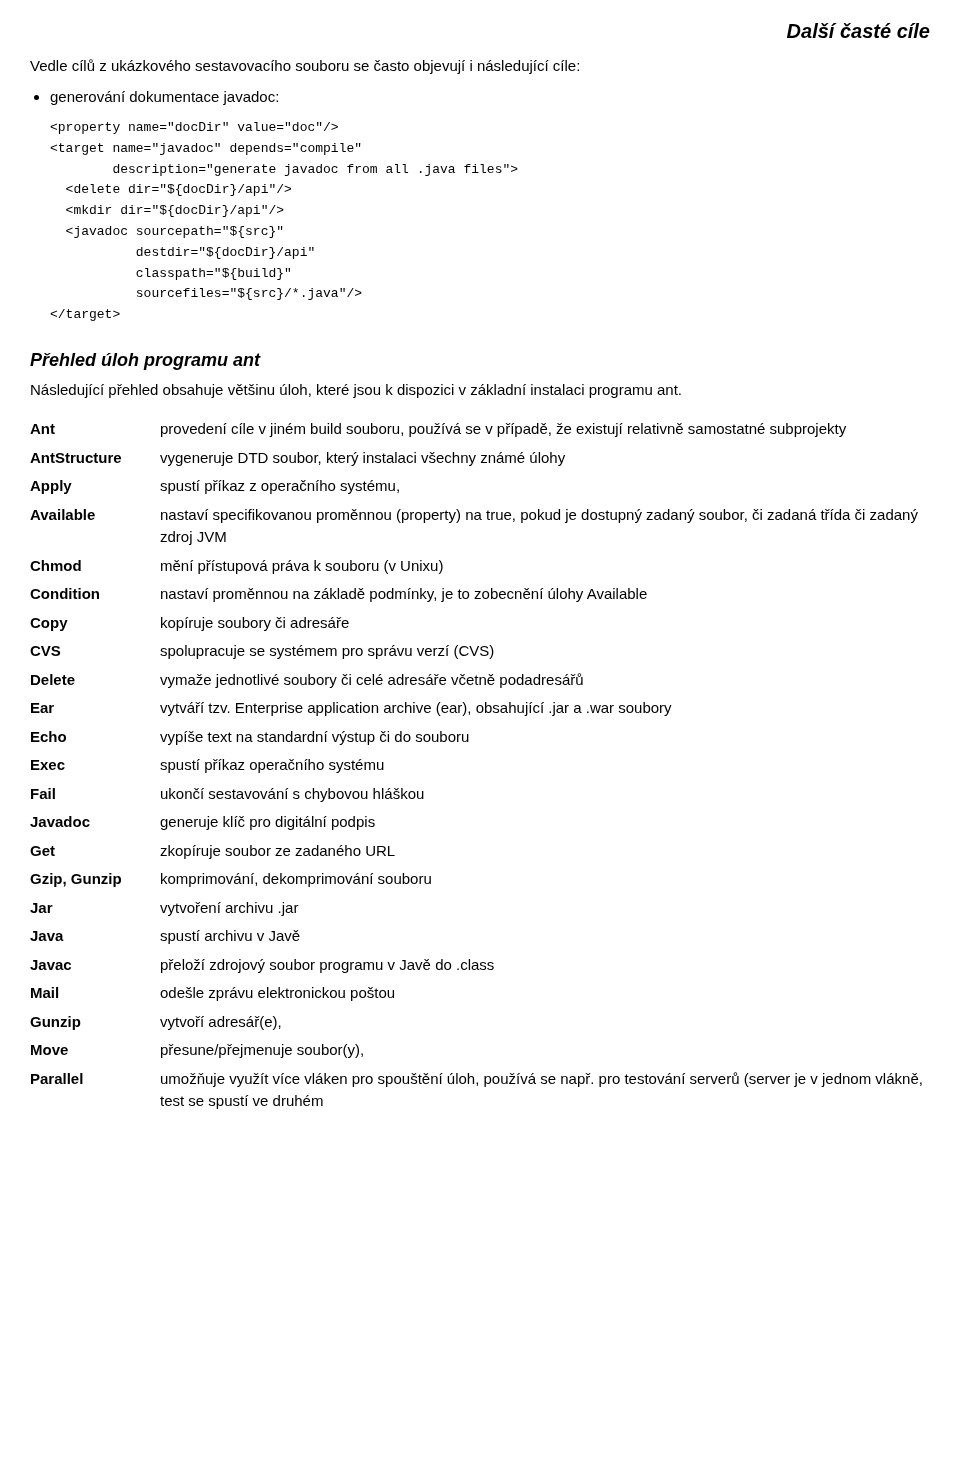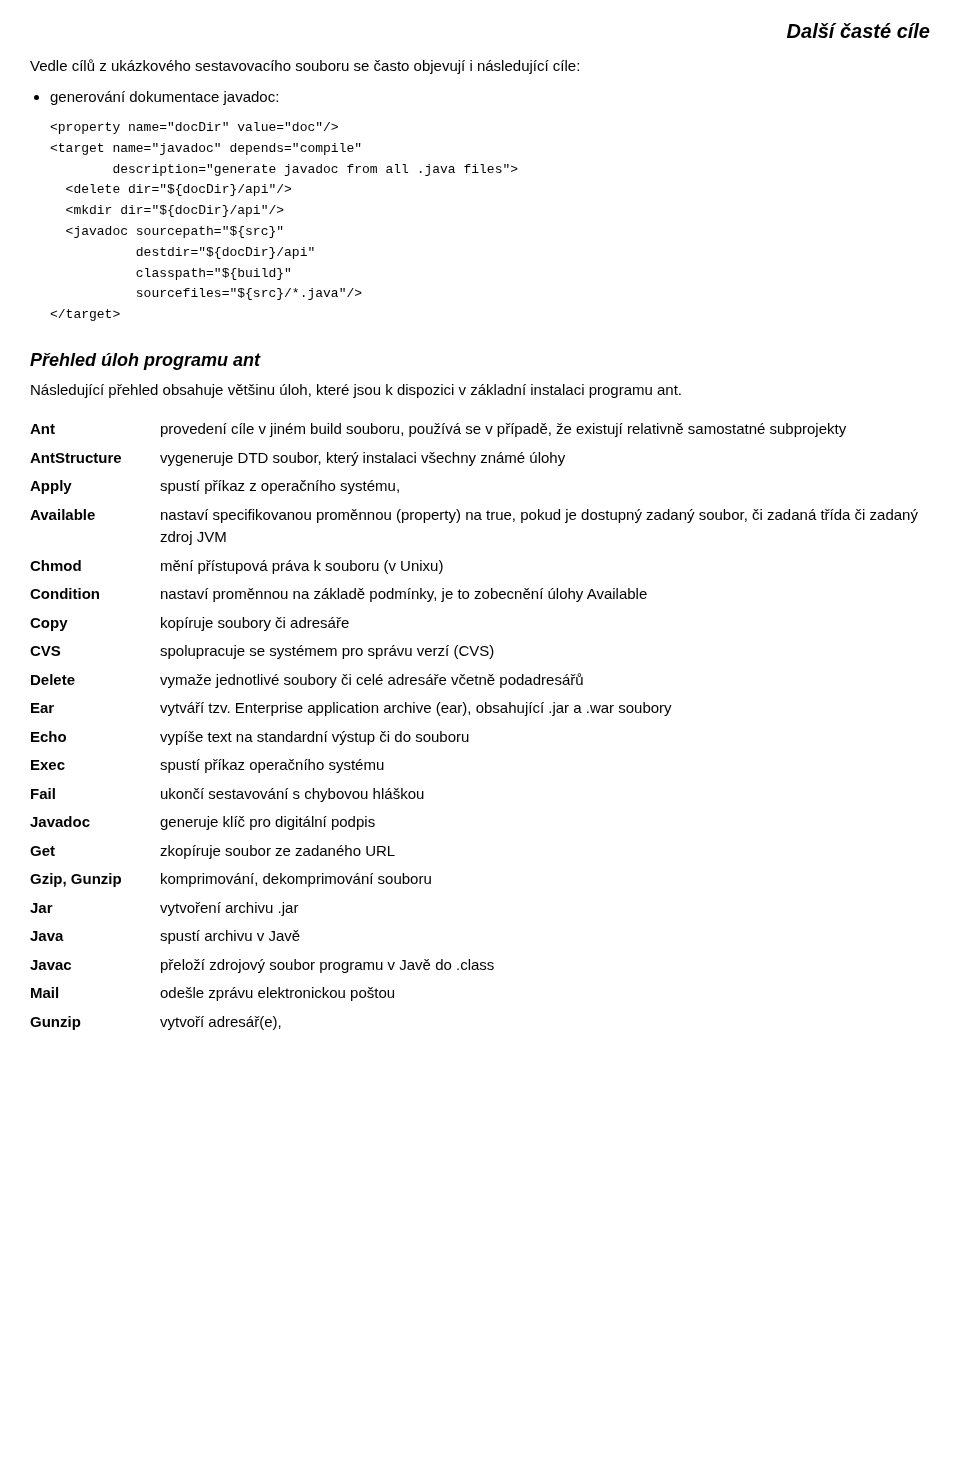--- a/index.html
+++ b/index.html
@@ -187,14 +187,22 @@
         <td>přeloží zdrojový soubor programu v Javě do .class</td>
       </tr>
       <tr>
         <td>Mail</td>
         <td>odešle zprávu elektronickou poštou</td>
       </tr>
       <tr>
         <td>Gunzip</td>
         <td>vytvoří adresář(e),</td>
       </tr>
+      <tr>
+        <td>Move</td>
+        <td>přesune/přejmenuje soubor(y),</td>
+      </tr>
+      <tr>
+        <td>Parallel</td>
+        <td>umožňuje využít více vláken pro spouštění úloh, používá se např. pro testování serverů (server je v jednom vlákně, test se spustí ve druhém</td>
+      </tr>
     </tbody>
 </table>
 
 </body></html>

